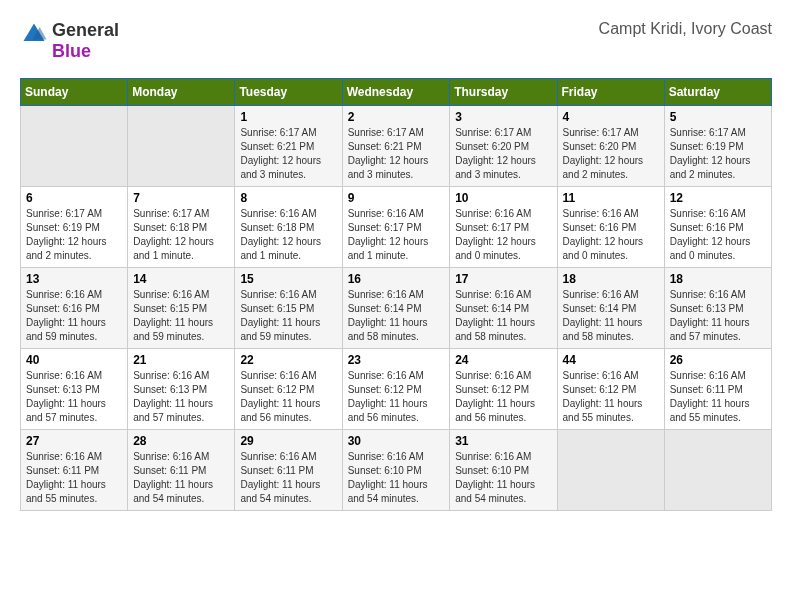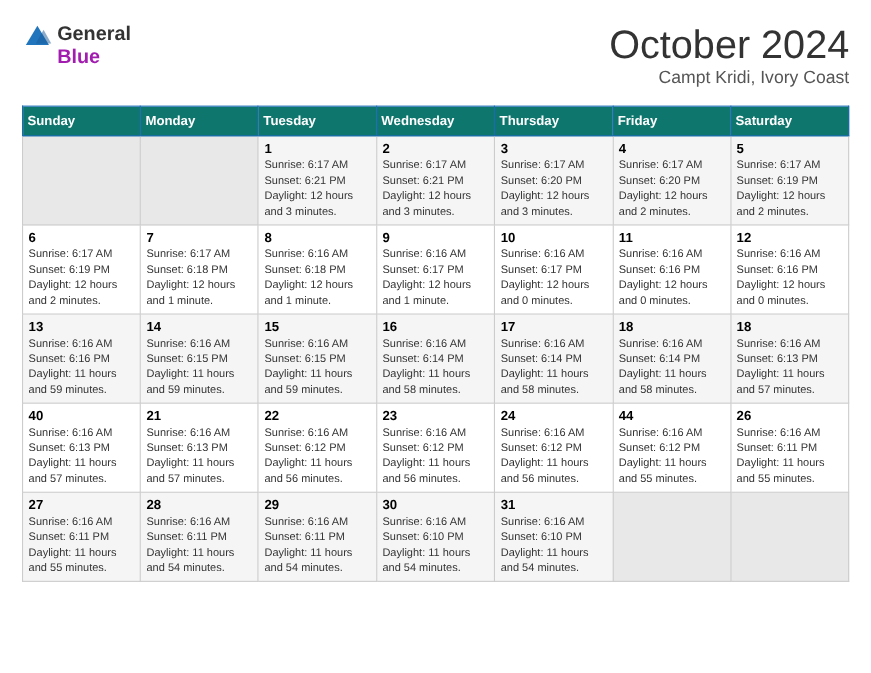--- a/index.html
+++ b/index.html
@@ -35,21 +35,21 @@
     .location-title {
       font-size: 16px;
       color: #555;
     }
     table {
       width: 100%;
       border-collapse: collapse;
       font-size: 11px;
     }
     thead tr th {
-      background-color: #0f766e;
+      background-color: #4d7c0f;
       color: #fff;
       padding: 6px 4px;
       text-align: left;
       font-size: 12px;
       font-weight: bold;
       border: 1px solid #1a6bb5;
     }
     tbody tr td {
       vertical-align: top;
       padding: 4px 5px;
@@ -88,21 +88,20 @@
       <rect x="0" y="0" width="40" height="40" fill="white"></rect>
       <polygon points="20,5 35,30 5,30" fill="#2175bc"></polygon>
       <polygon points="28,10 38,28 18,28" fill="#1a5a9a" opacity="0.5"></polygon>
     </svg>
     <div>
       <span style="font-size:18px;font-weight:bold;color:#333;">General</span><br>
       <span style="font-size:18px;font-weight:bold;color:#a21caf;">Blue</span>
     </div>
   </div>
   <div class="title-block">
-    <div class="month-title">October 2024</div>
     <div class="location-title">Campt Kridi, Ivory Coast</div>
   </div>
 </div>
 
 <table>
   <thead>
     <tr>
     <th>Sunday</th>
         <th>Monday</th>
         <th>Tuesday</th>

